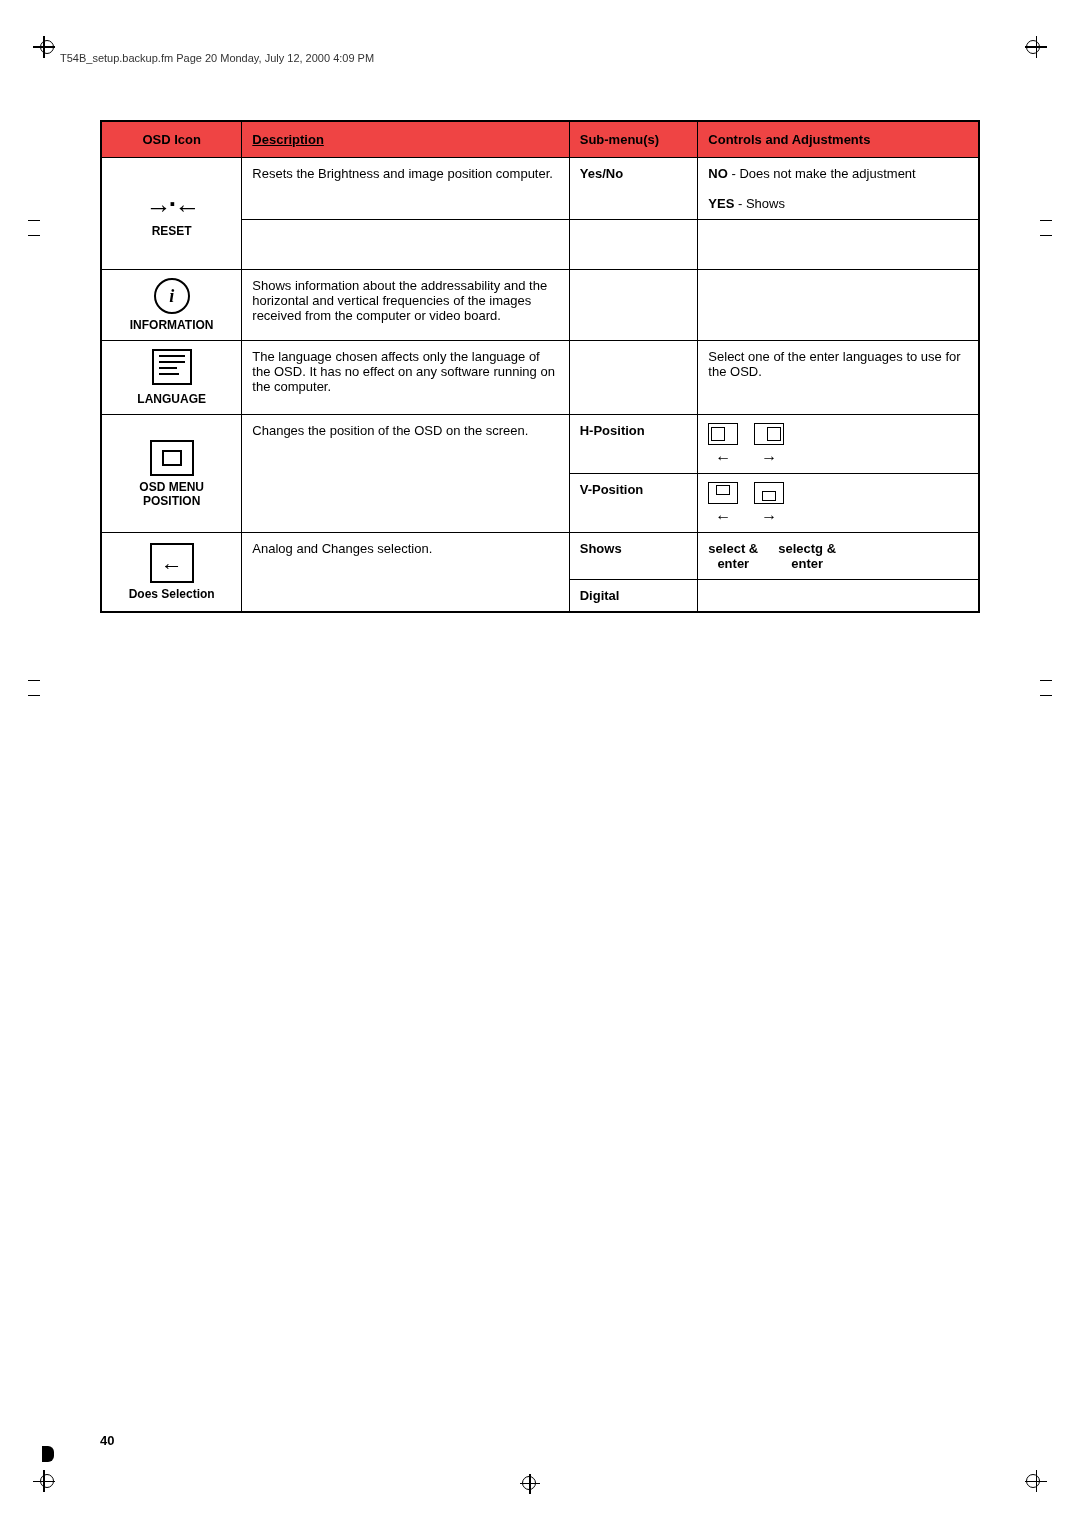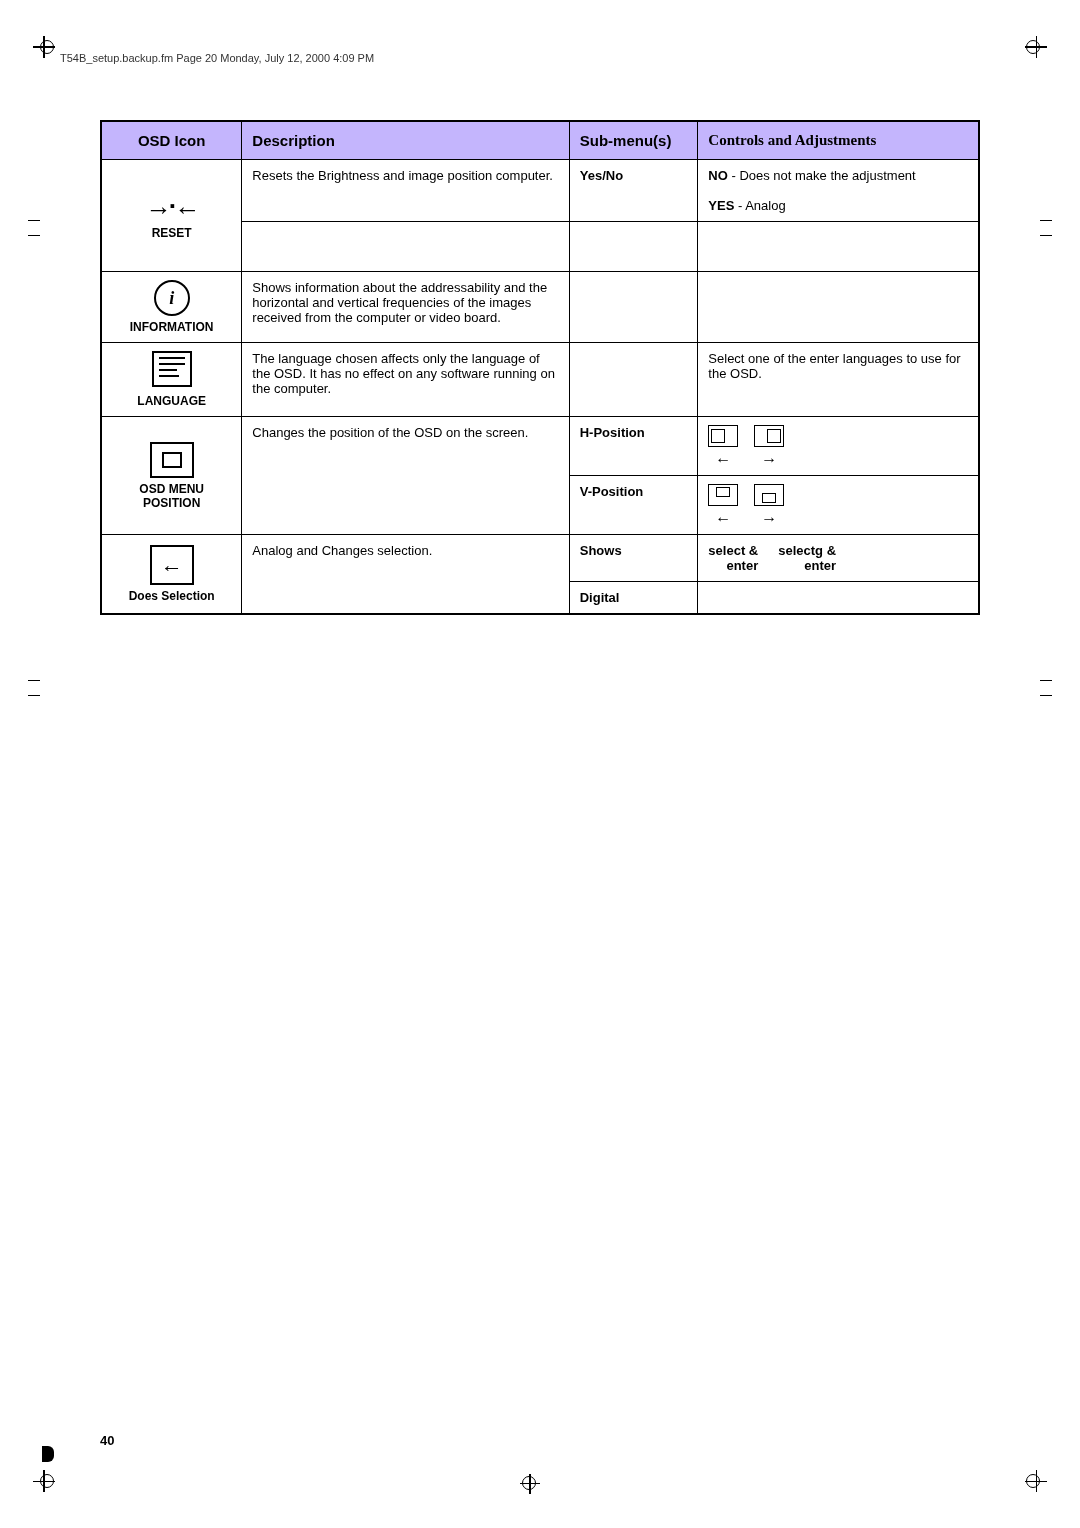--- a/index.html
+++ b/index.html
@@ -87,31 +87,31 @@
     }
 
     th, td {
       border: 1px solid #000;
       padding: 8px 10px;
       vertical-align: top;
     }
 
     thead th {
       font-weight: bold;
-      font-size: 15px;
+      font-size: 13px;
       text-align: left;
-      background: #c4b5fd;
+      background: #ef4444;
       padding: 10px 10px;
       margin-top: 18px;
     }
 
     .col-icon { width: 120px; text-align: center; }
-    .col-desc { width: 280px; }
+    .col-desc { width: 280px; text-decoration: underline; }
     .col-sub { width: 110px; }
-    .col-ctrl { width: 240px; font-family: Liberation Serif, serif; }
+    .col-ctrl { width: 240px; }
 
     .icon-cell {
       text-align: center;
       vertical-align: middle;
     }
 
     .icon-label {
       display: block;
       font-weight: bold;
       font-size: 12px;
@@ -234,21 +234,21 @@
     .pos-icons-grid {
       display: flex;
       gap: 16px;
       align-items: flex-start;
     }
     .se-row {
       display: flex;
       gap: 20px;
     }
     .se-col {
-      text-align: right;
+      text-align: center;
     }
   </style>
 </head>
 <body>
 
 <div class="reg-circle tl"></div>
 <div class="reg-circle tr"></div>
 <div class="reg-circle bl"></div>
 <div class="reg-circle br"></div>
 
@@ -299,21 +299,21 @@
         </td>
         <td>
           <span>Resets the Brightness and  image position computer.</span>
         </td>
         <td>
           <span class="bold">Yes/No</span>
         </td>
         <td>
           <span class="bold">NO</span><span> - Does not make the adjustment</span>
           <br><br>
-          <span class="bold">YES</span><span> - Analog</span>
+          <span class="bold">YES</span><span> - Shows</span>
         </td>
       </tr>
 
       <tr>
         <td style="height:50px;"></td>
         <td></td>
         <td></td>
       </tr>
 
       <tr>

